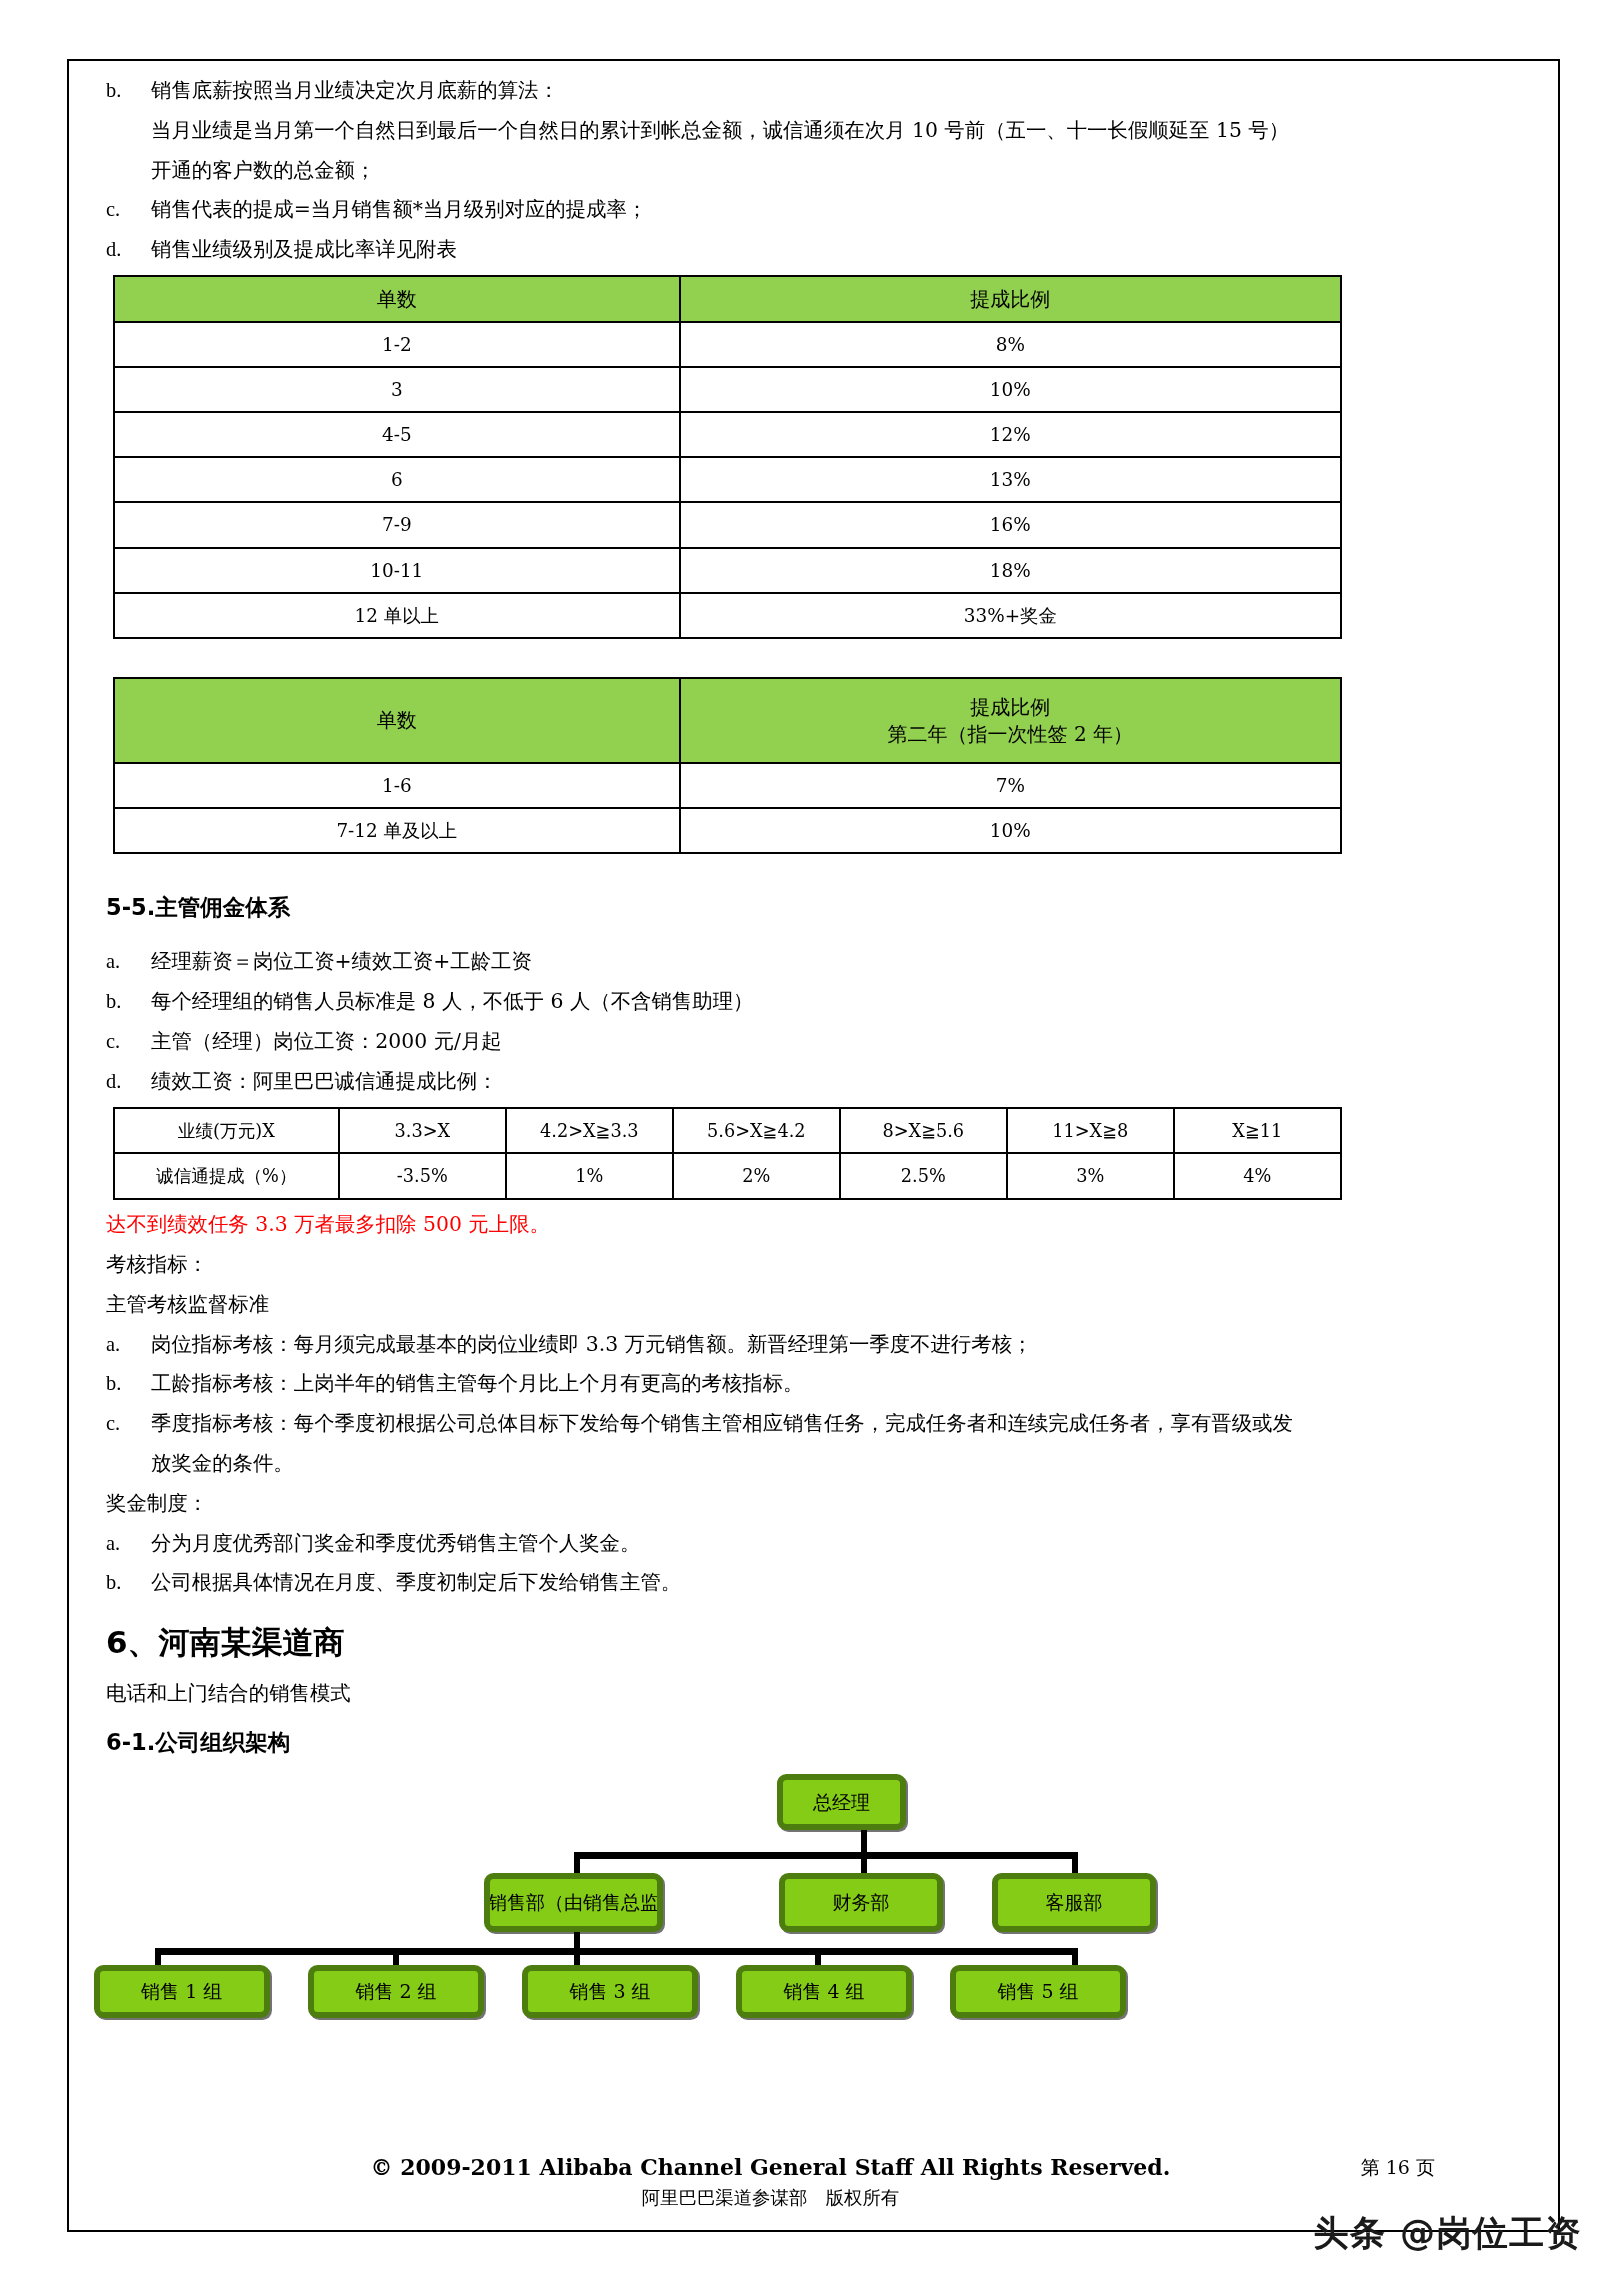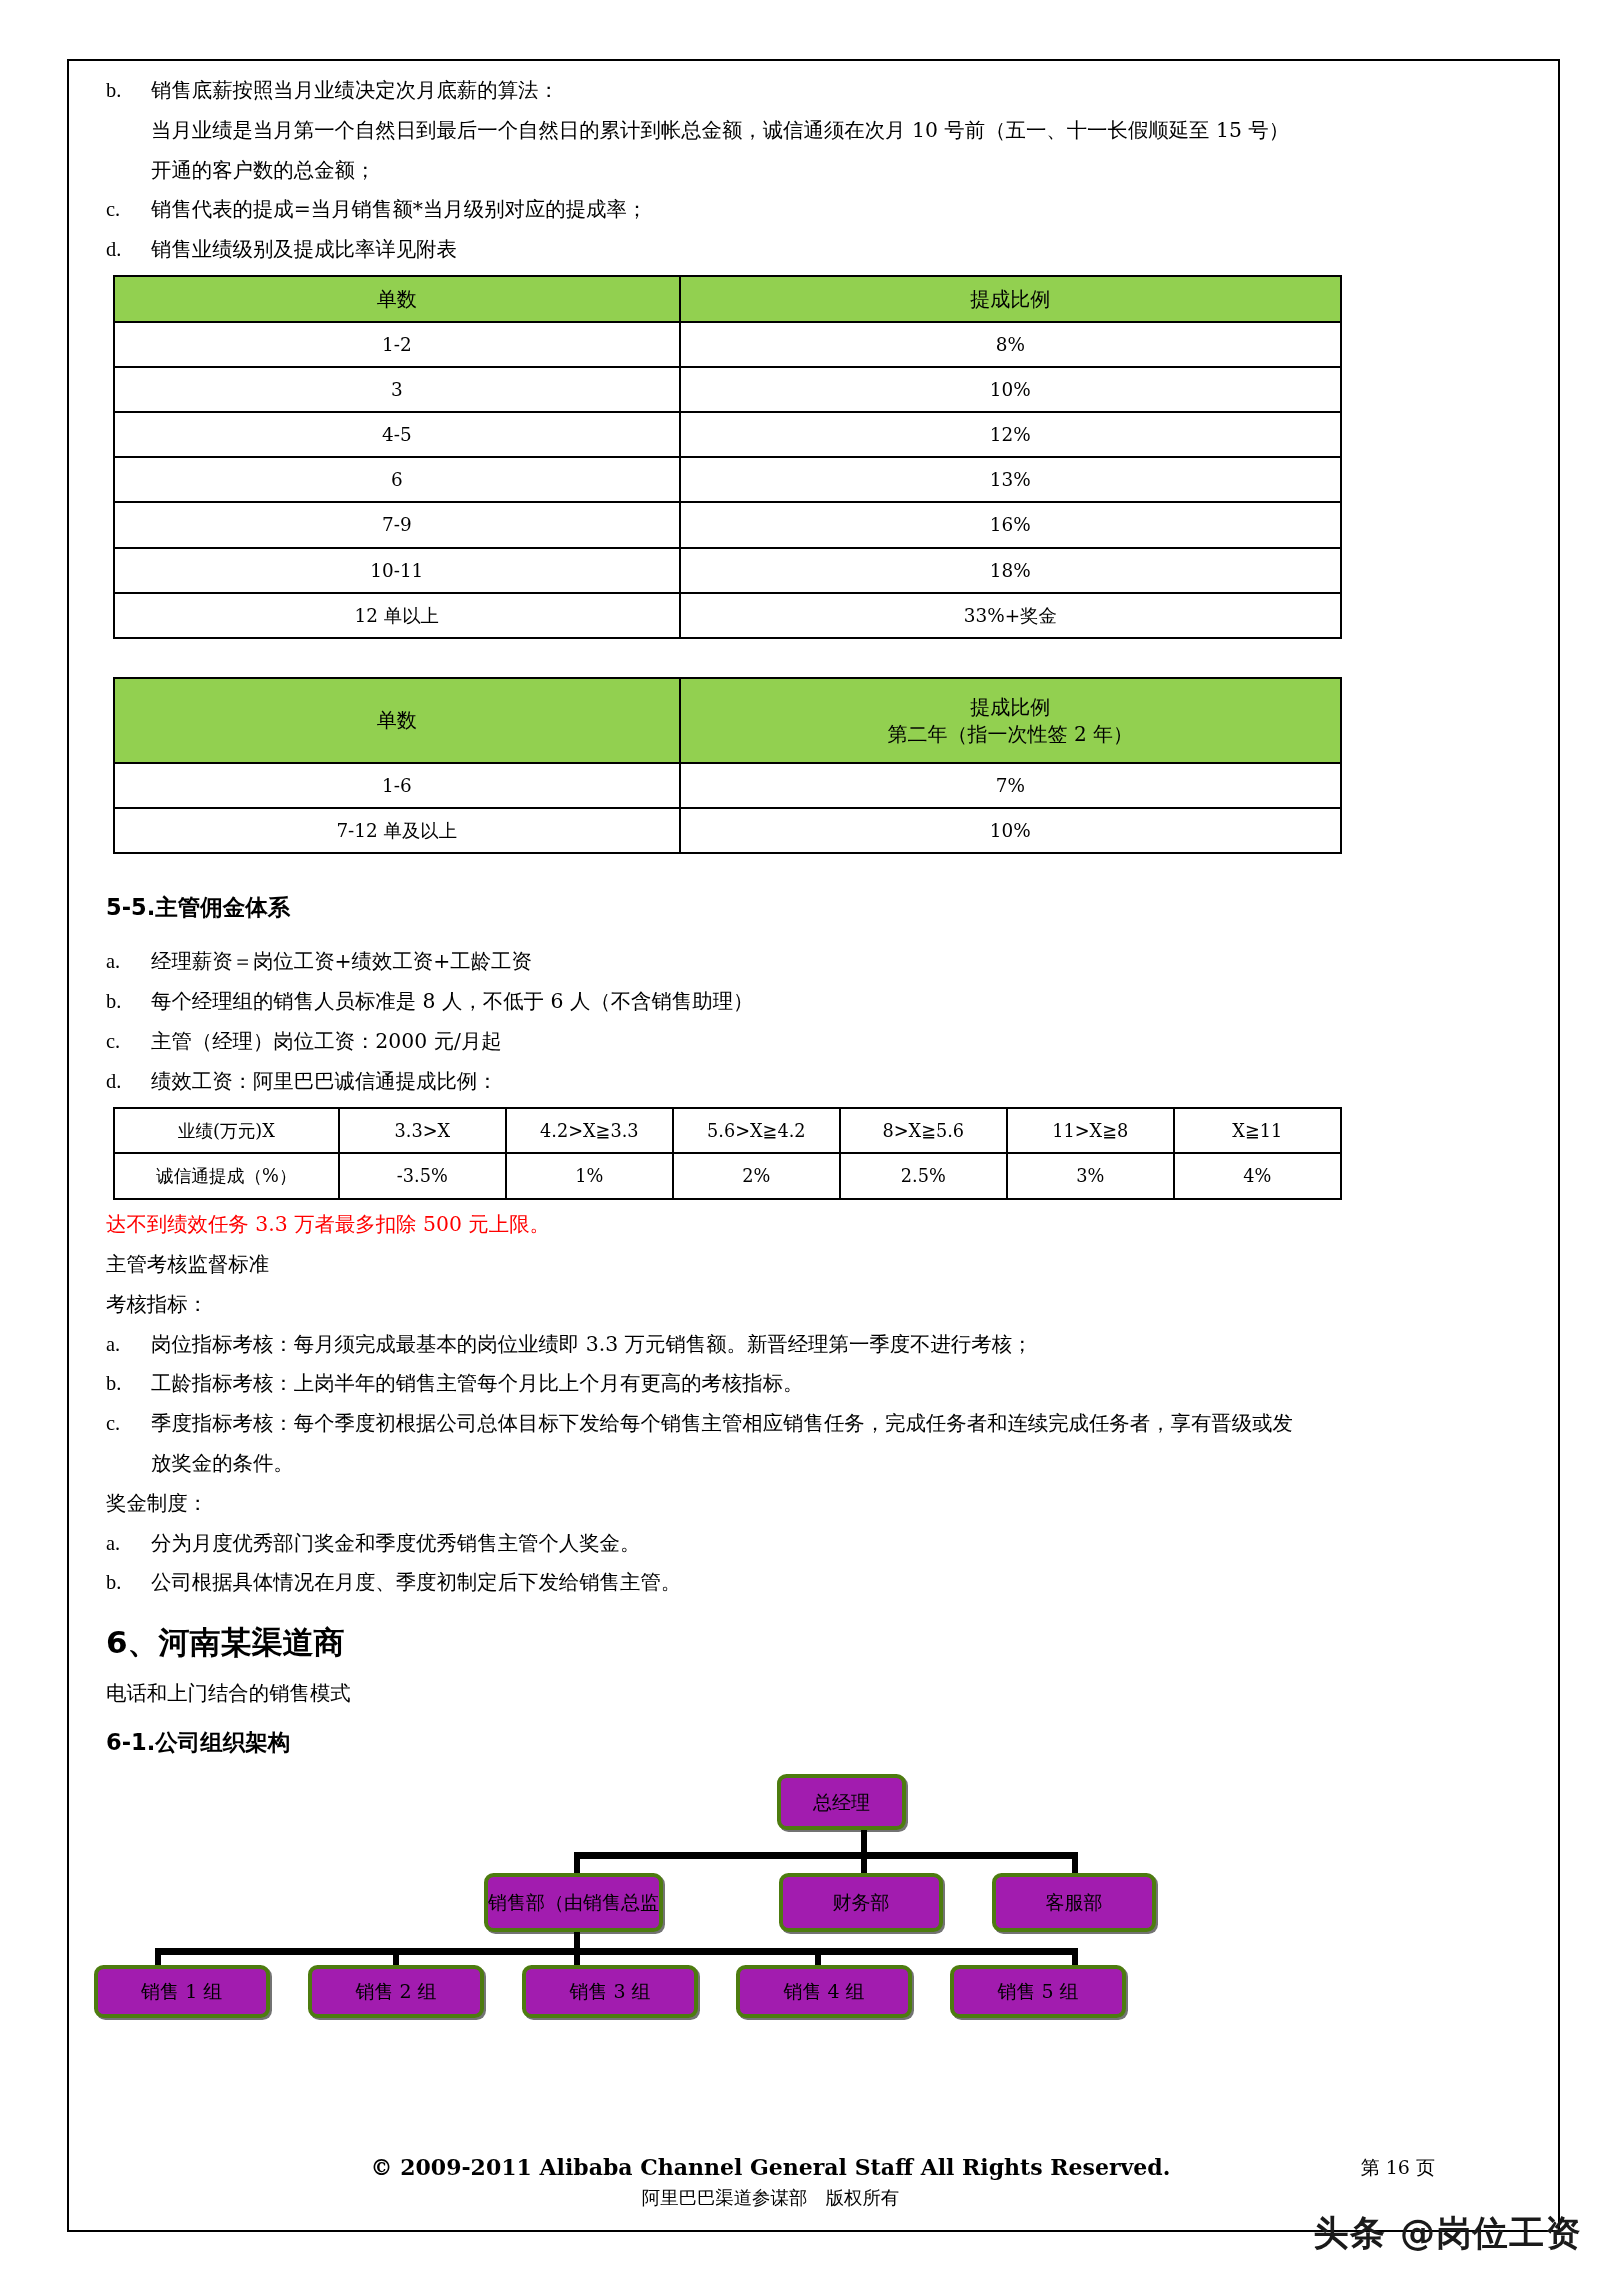--- a/index.html
+++ b/index.html
@@ -132,22 +132,22 @@
 
   
   #orgchart {
     position: relative;
     width: 1329px;
     height: 211px;
     margin-top: 16.4px;
   }
   .org-box {
     position: absolute;
-    background: #a21caf;
-    border: 4px solid #4d7c0f;
+    background: #84cc16;
+    border: 6px solid #4d7c0f;
     border-radius: 9.5px;
     display: flex;
     align-items: center;
     justify-content: center;
     font-size: 19px;
     font-family: "DejaVu Serif", "Liberation Serif", serif;
     color: #000;
     box-sizing: border-box;
     box-shadow: 2px 2px 0 rgba(0,0,0,0.55);
     text-align: center;
@@ -360,22 +360,22 @@
           <td>2.5%</td>
           <td>3%</td>
           <td>4%</td>
         </tr>
       </tbody>
     </table>
 
     <div class="sp8"></div>
 
     <div class="para red">达不到绩效任务 3.3 万者最多扣除 500 元上限。</div>
+    <div class="para">考核指标：</div>
     <div class="para">主管考核监督标准</div>
-    <div class="para">考核指标：</div>
 
     <div class="listrow">
       <span class="mark">a.</span>
       <span class="txt">岗位指标考核：每月须完成最基本的岗位业绩即 3.3 万元销售额。新晋经理第一季度不进行考核；</span>
     </div>
     <div class="listrow">
       <span class="mark">b.</span>
       <span class="txt">工龄指标考核：上岗半年的销售主管每个月比上个月有更高的考核指标。</span>
     </div>
     <div class="listrow">

